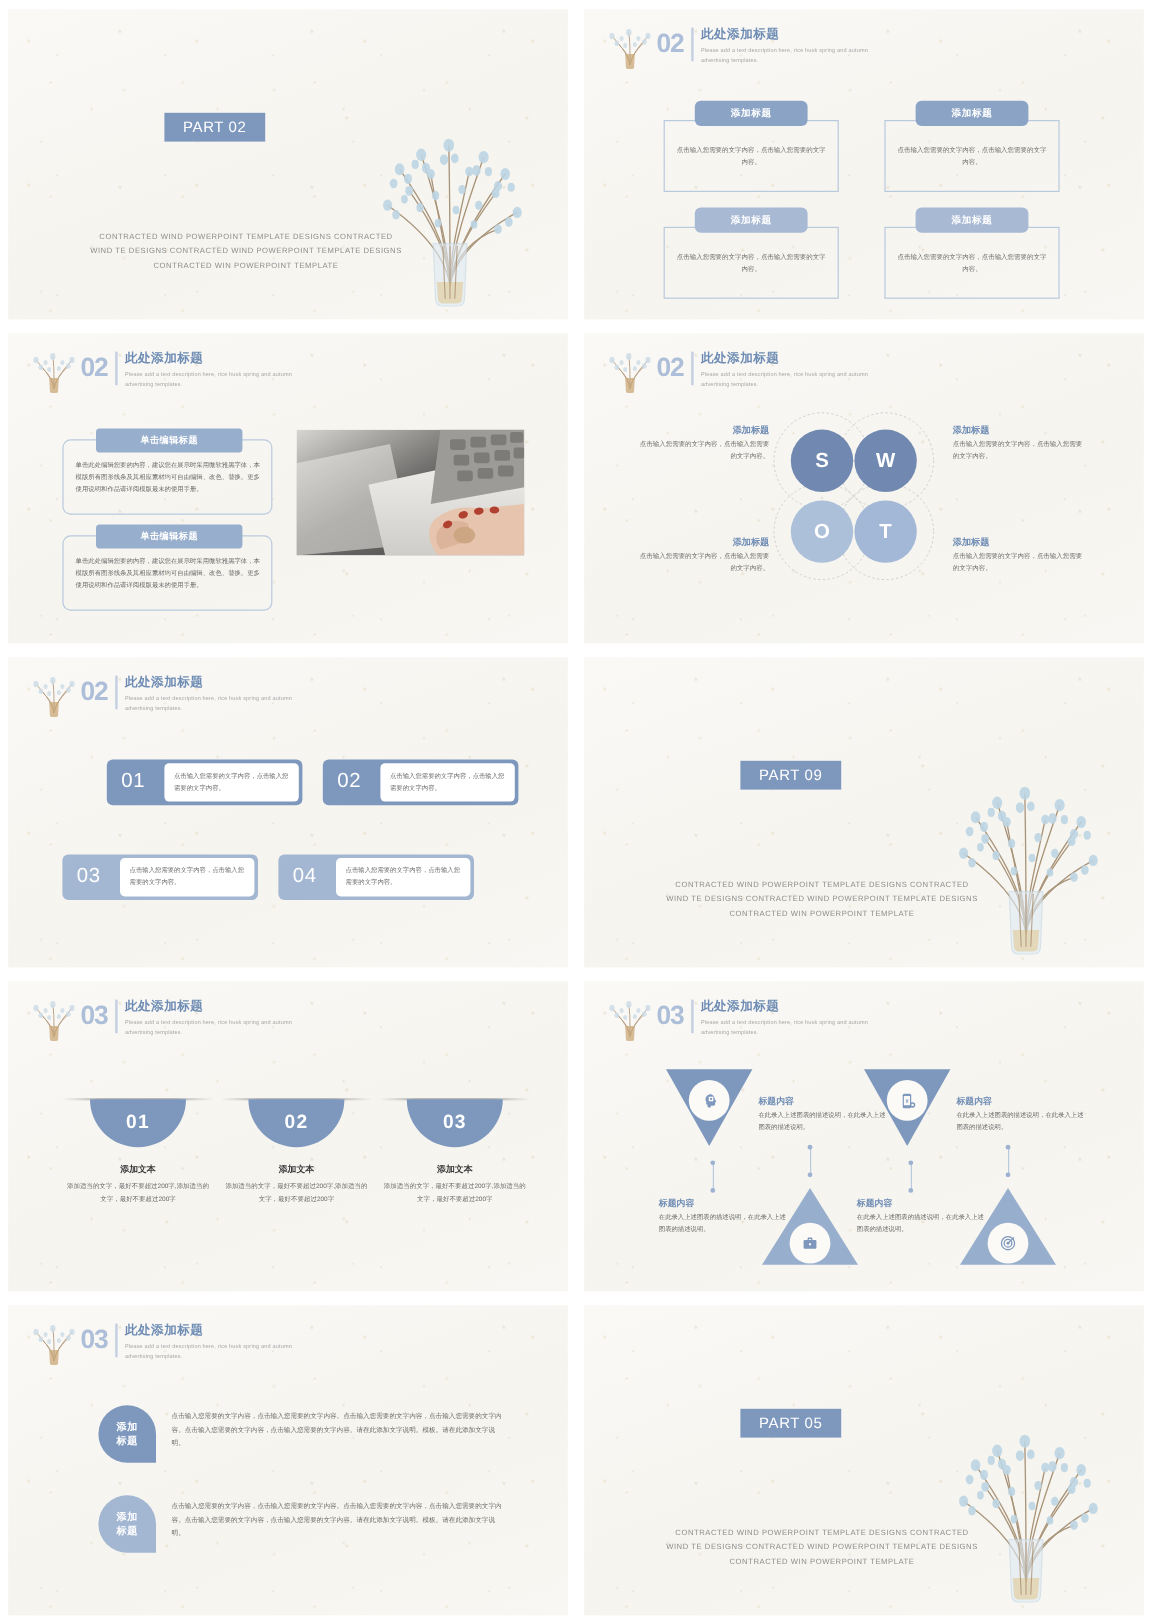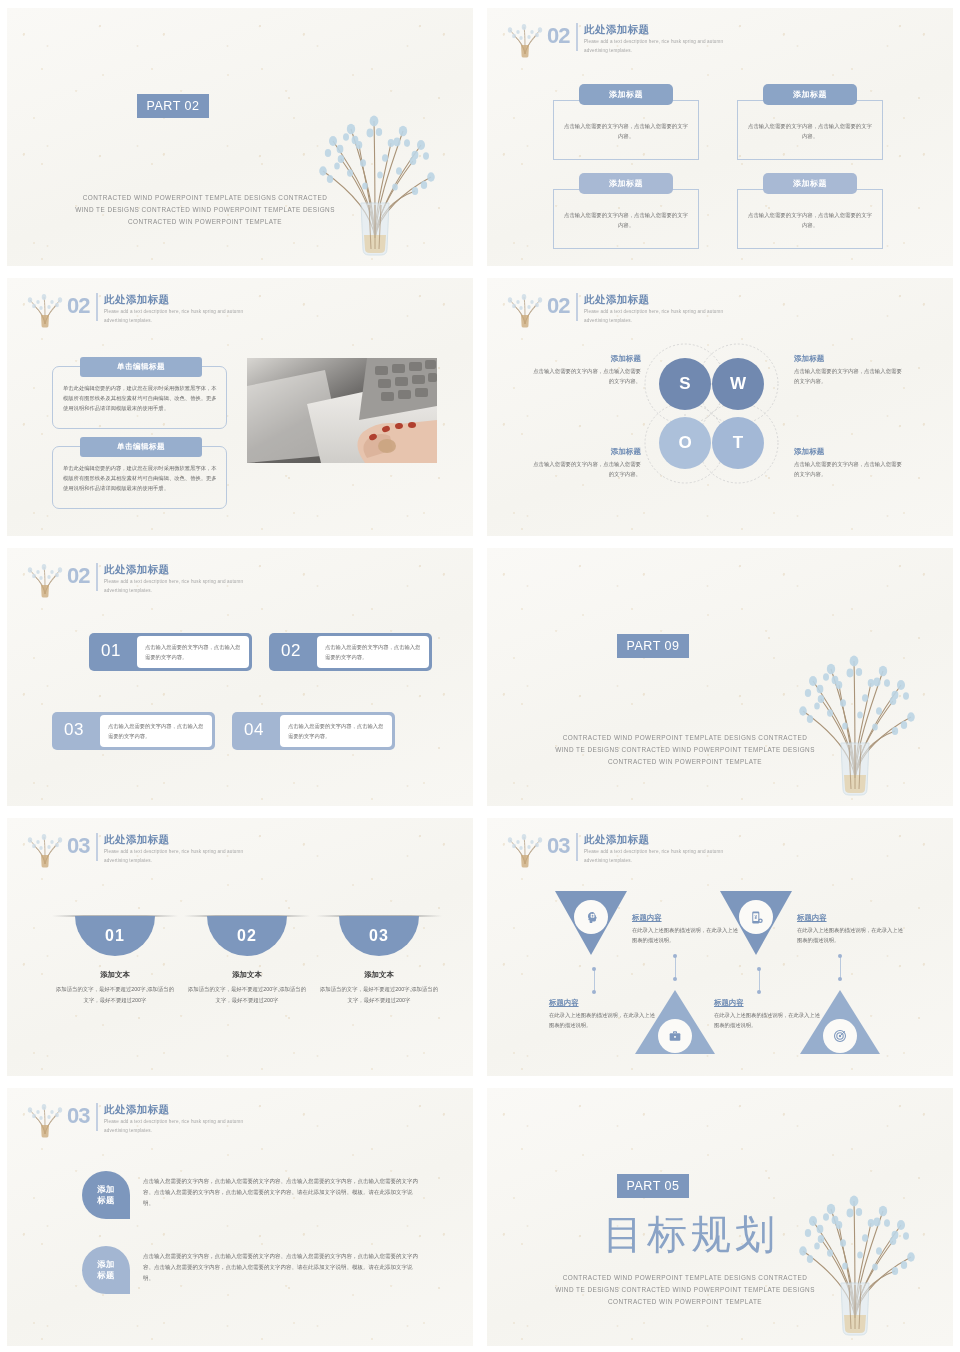--- a/index.html
+++ b/index.html
@@ -25,21 +25,21 @@
       radial-gradient(circle at 58% 14%, rgba(206,178,132,.25) 0 1.1px, transparent 1.4px),
       radial-gradient(circle at 77% 48%, rgba(214,186,140,.2) 0 1px, transparent 1.3px),
       radial-gradient(circle at 88% 82%, rgba(206,178,132,.24) 0 1.1px, transparent 1.4px),
       radial-gradient(circle at 21% 88%, rgba(214,186,140,.2) 0 1px, transparent 1.3px),
       radial-gradient(circle at 45% 38%, rgba(200,172,126,.18) 0 .9px, transparent 1.2px),
       radial-gradient(circle at 66% 72%, rgba(214,186,140,.22) 0 1px, transparent 1.3px),
       linear-gradient(160deg,#faf9f6 0%,#f5f4ef 55%,#f8f7f3 100%);
     background-size:140px 120px,110px 95px,160px 130px,125px 140px,150px 110px,130px 125px,90px 100px,105px 115px,100% 100%;
   }
   .part-badge{
-    position:absolute;left:130px;top:86px;width:72px;height:24px;
+    position:absolute;left:130px;top:86px;width:84px;height:24px;
     background:#7d97bd;color:#fff;font-size:12.5px;letter-spacing:.5px;
     display:flex;align-items:center;justify-content:center;
   }
   .cover-title{
     position:absolute;left:84px;top:124px;width:240px;
     font-size:40px;letter-spacing:4px;color:#8aa3c6;font-weight:400;
     text-align:center;line-height:1.1;
   }
   .cover-sub{
     position:absolute;left:48px;top:184px;width:300px;text-align:center;
@@ -106,21 +106,21 @@
   .halfline{position:absolute;height:2px;background:linear-gradient(90deg,rgba(120,120,120,0) 0%,rgba(110,110,110,.45) 25%,rgba(110,110,110,.45) 75%,rgba(120,120,120,0) 100%);}
   .hc-t{position:absolute;width:120px;text-align:center;font-size:7.4px;font-weight:700;color:#3b3b3b;}
   .hc-d{position:absolute;width:120px;text-align:center;font-size:5.4px;color:#6a6a6a;line-height:1.95;}
 
   
   .tri{position:absolute;width:0;height:0;}
   .tri-down{border-left:36px solid transparent;border-right:36px solid transparent;border-top:64px solid #7d97bd;}
   .tri-up{border-left:40px solid transparent;border-right:40px solid transparent;border-bottom:64px solid #97aecd;}
   .tri-circ{position:absolute;width:34px;height:34px;border-radius:50%;background:#fbfaf7;display:flex;align-items:center;justify-content:center;}
   .tri-lbl{position:absolute;width:110px;}
-  .tri-lbl .t{font-size:7.4px;font-weight:700;color:#6f8cb4;margin-bottom:2px;text-decoration:underline;}
+  .tri-lbl .t{font-size:7.4px;font-weight:700;color:#6f8cb4;margin-bottom:2px;}
   .tri-lbl .d{font-size:5.3px;color:#6a6a6a;line-height:1.95;}
   .conn{position:absolute;width:1px;background:#b9c9de;}
   .dot{position:absolute;width:4px;height:4px;border-radius:50%;background:#9db2d1;}
 
   
   .drop{
     position:absolute;width:48px;height:48px;border-radius:50% 50% 0 50%;
     display:flex;flex-direction:column;align-items:center;justify-content:center;
     color:#fff;font-size:8.4px;font-weight:700;line-height:1.35;letter-spacing:.5px;
   }
@@ -767,21 +767,20 @@
 
     <div class="drop" style="left:75px;top:158px;background:#a3b6d2;">
       <span>添加</span>
       <span>标题</span>
     </div>
     <div class="drop-txt" style="left:136px;top:163px;">点击输入您需要的文字内容，点击输入您需要的文字内容。点击输入您需要的文字内容，点击输入您需要的文字内容。点击输入您需要的文字内容，点击输入您需要的文字内容。请在此添加文字说明。模板。请在此添加文字说明。</div>
   </div>
 
   <div class="slide">
     <div class="part-badge">PART 05</div>
-    <div class="cover-title">目标规划</div>
     <div class="cover-sub">
       <div>CONTRACTED WIND POWERPOINT TEMPLATE DESIGNS CONTRACTED</div>
       <div>WIND TE DESIGNS CONTRACTED WIND POWERPOINT TEMPLATE DESIGNS</div>
       <div>CONTRACTED WIN POWERPOINT TEMPLATE</div>
     </div>
     <div class="vase" style="left:288px;top:55px;width:160px;height:195px;">
       <svg viewBox="0 0 160 195" width="160" height="195">
         <g stroke="#9c8364" stroke-width="1.1" fill="none" opacity=".85">
           <path d="M80 175 C78 140 60 110 38 78"></path>
             <path d="M80 175 C79 145 70 108 56 66"></path>

